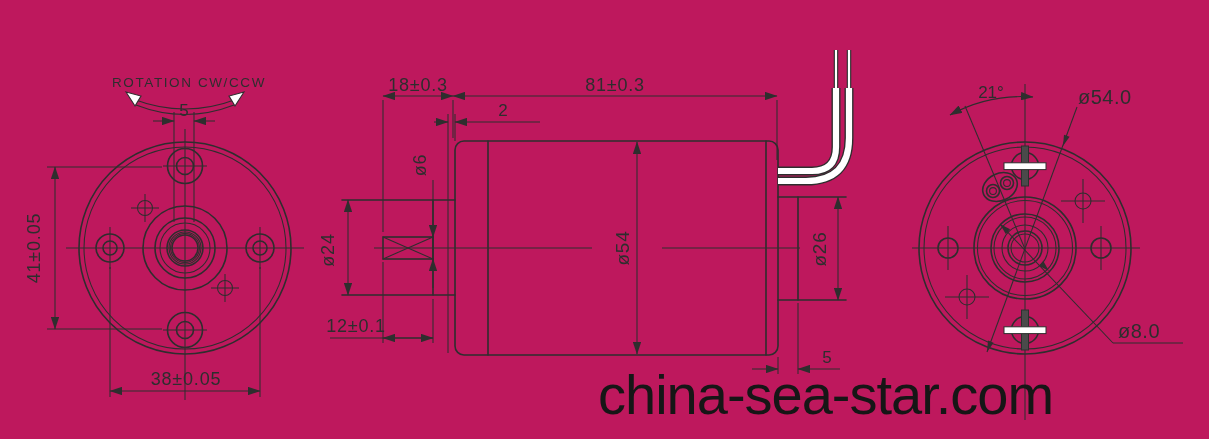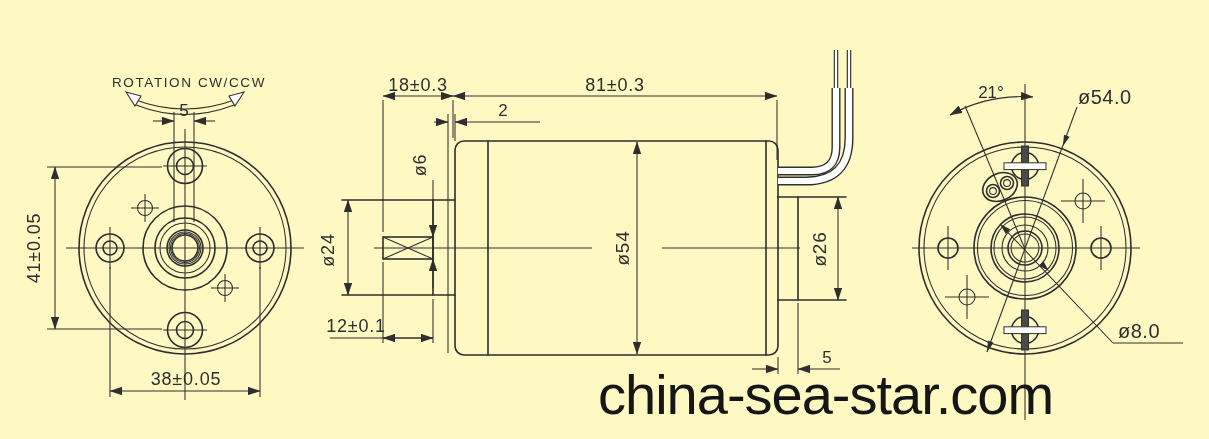--- a/index.html
+++ b/index.html
@@ -1,16 +1,16 @@
 <!DOCTYPE html>
 <html><head>
 <meta charset="utf-8">
 <style>
   html,body{margin:0;padding:0;background:#fff;}
-  #stage{position:relative;width:1209px;height:439px;background:#fef9c3;overflow:hidden;
+  #stage{position:relative;width:1209px;height:439px;background:#be185d;overflow:hidden;
          font-family:"Liberation Sans",sans-serif;}
   svg{display:block}
   .obj{stroke:#2e2e2e;stroke-width:1.6;fill:none;stroke-linecap:round;}
   .thin{stroke:#2e2e2e;stroke-width:1.05;fill:none;}
   .dimtxt{font-family:"Liberation Sans",sans-serif;font-size:18px;letter-spacing:.8px;fill:#2e2e2e;}
   .smalltxt{font-family:"Liberation Sans",sans-serif;font-size:17px;fill:#2e2e2e;}
   .rottxt{font-family:"Liberation Sans",sans-serif;font-size:13.5px;letter-spacing:1.6px;fill:#2e2e2e;}
   .biglbl{font-family:"Liberation Sans",sans-serif;font-size:20px;letter-spacing:.5px;fill:#2e2e2e;}
   .wm{font-family:"Liberation Sans",sans-serif;font-size:56px;letter-spacing:-1px;fill:#161616;}
   .arrfill{fill:#2e2e2e;stroke:none;}

